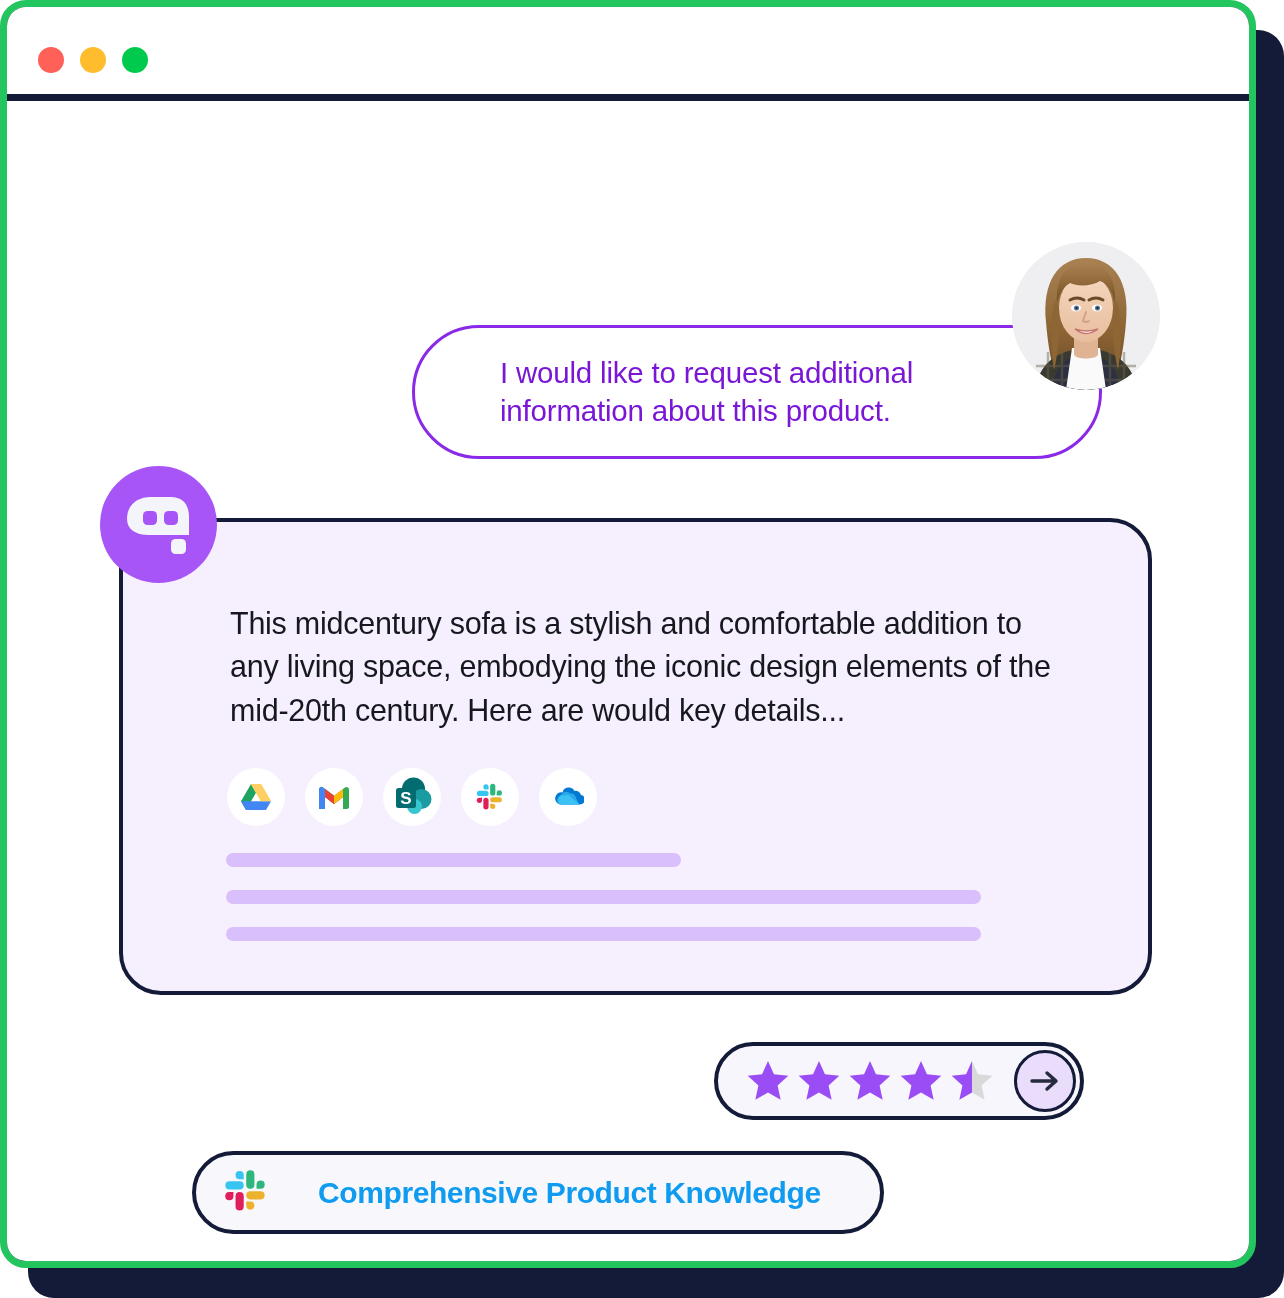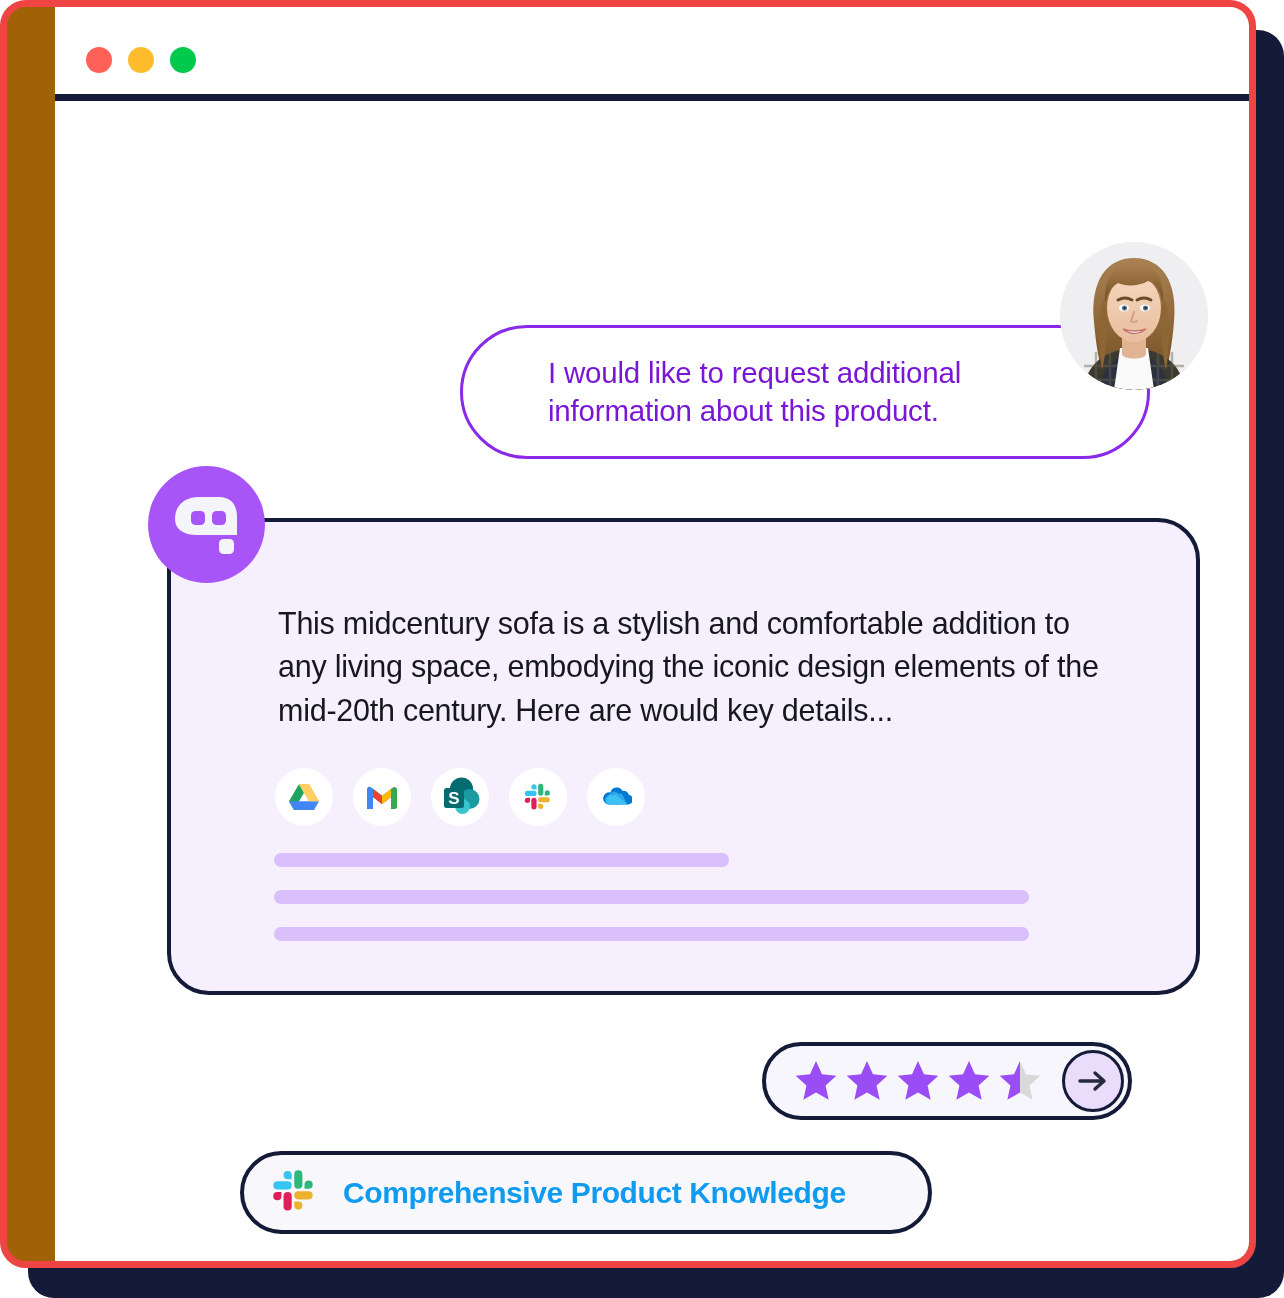--- a/index.html
+++ b/index.html
@@ -15,26 +15,25 @@
   }
 
   
   #app-window {
     position: absolute;
     left: 0;
     top: 0;
     width: 1256px;
     height: 1268px;
     box-sizing: border-box;
-    border: 7px solid #ef4444;
+    border: 7px solid #22c55e;
     border-radius: 26px;
-    background: #a16207;
+    background: #0f172a;
     overflow: hidden;
     z-index: 2;
-    padding-left: 48px;
   }
   #window-shadow {
     position: absolute;
     left: 28px;
     top: 30px;
     width: 1256px;
     height: 1268px;
     box-sizing: border-box;
     border-radius: 26px;
     background: #141B38;
@@ -223,21 +222,21 @@
     box-sizing: border-box;
     border: 4px solid #141B38;
     border-radius: 42px;
     background: #F8F8FC;
     display: flex;
     align-items: center;
     padding-left: 28px;
     cursor: pointer;
   }
   #knowledge-chip-label {
-    margin-left: 27px;
+    margin-left: 50px;
     color: #0F9BF0;
     font-size: 30px;
     font-weight: bold;
     letter-spacing: -0.4px;
   }
 </style>
 </head>
 <body>
 
 <div id="window-shadow"></div>

